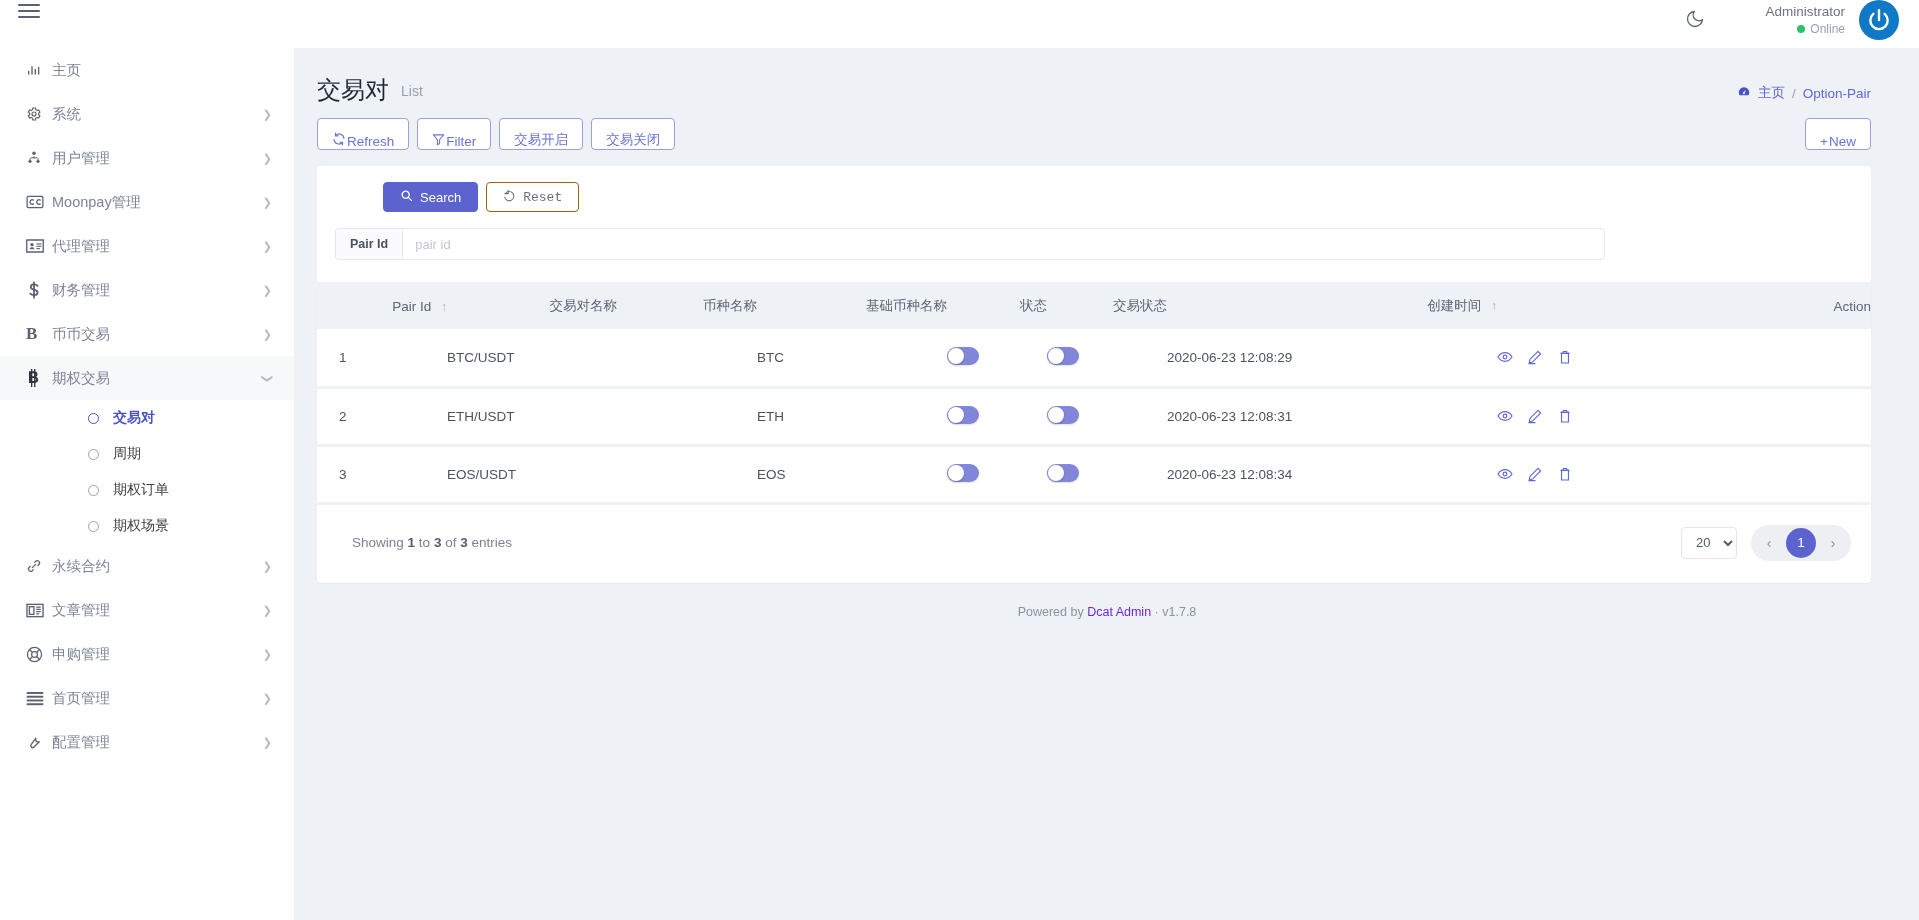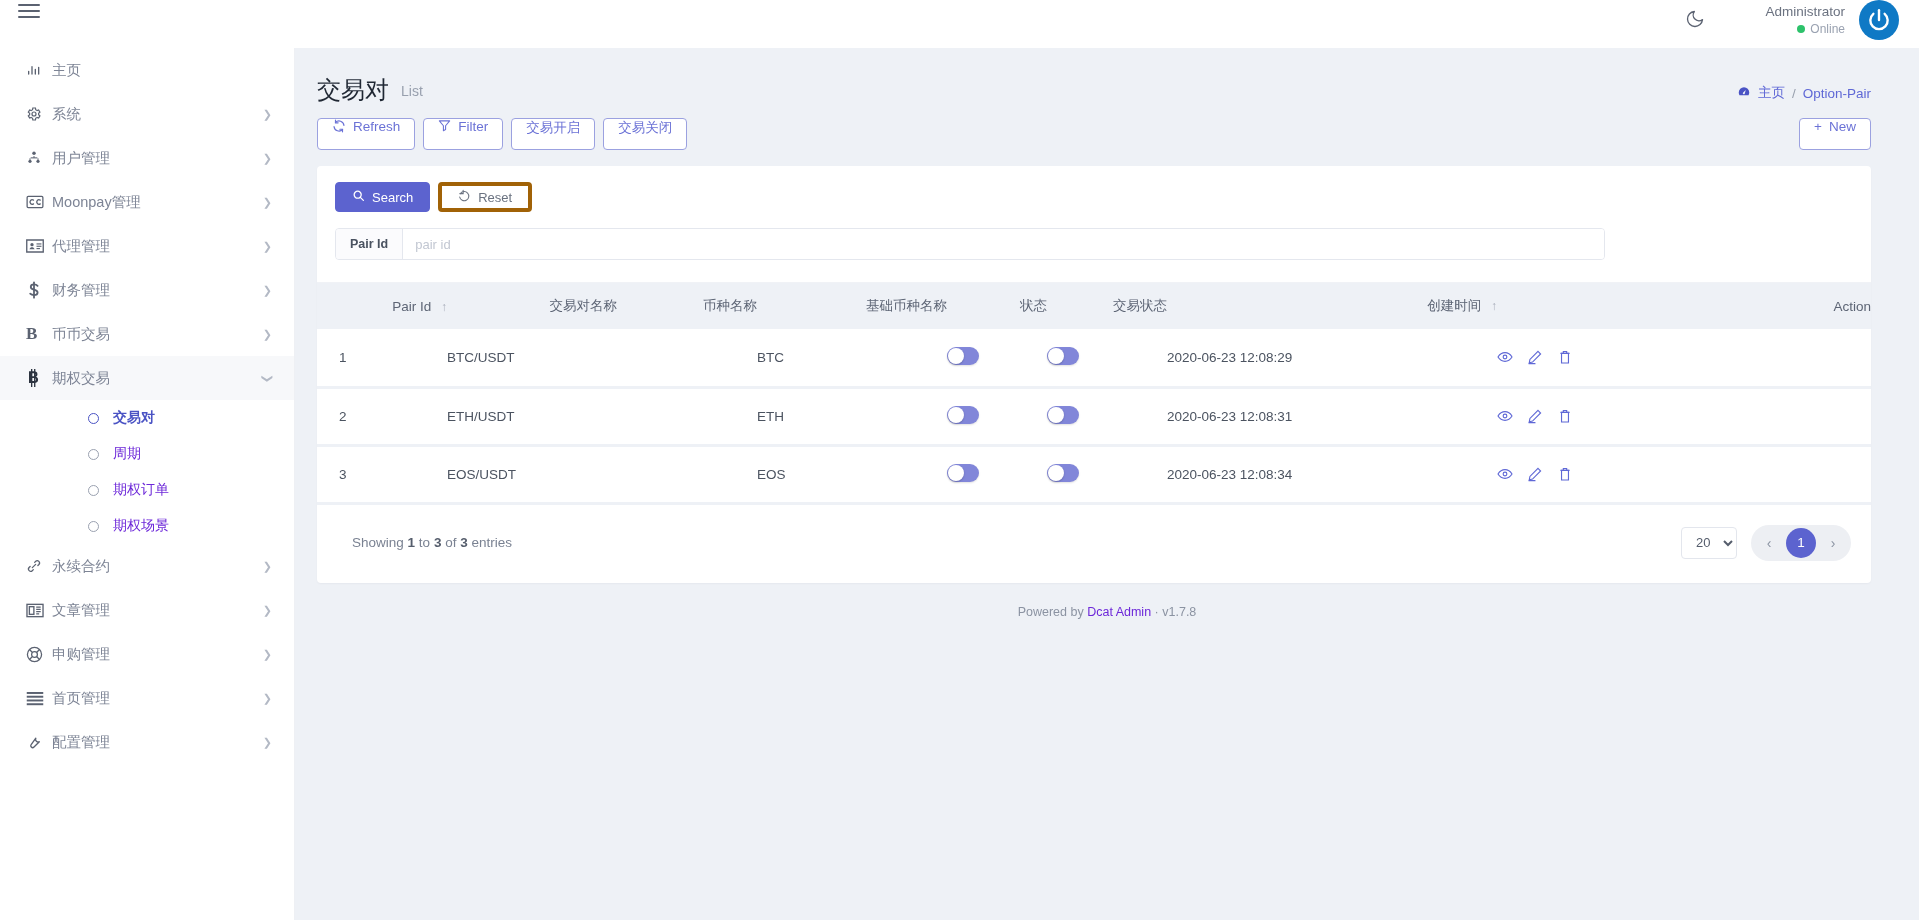--- a/index.html
+++ b/index.html
@@ -53,21 +53,21 @@
   }
   .menu-item.active { background: #f7f8fa; }
   .menu-icon { width: 26px; display: flex; align-items: center; justify-content: flex-start; color: #5b6271; font-size: 15px; flex: 0 0 26px; }
   .menu-label { flex: 1; }
   .chev { font-size: 11px; color: #b3b9c5; }
   .chev.down { transform: rotate(90deg); }
 
   .submenu { }
   .sub-item {
     display: flex; align-items: center; height: 36px; padding-left: 88px;
-    color: #6d28d9; font-size: 14px; cursor: pointer;
+    color: #404040; font-size: 14px; cursor: pointer;
   }
   .sub-item .ring {
     width: 11px; height: 11px; border-radius: 50%;
     border: 1.6px solid #9aa1b0; margin-right: 14px; flex: 0 0 11px;
   }
   .sub-item.active { color: #4a53c4; font-weight: 700; }
   .sub-item.active .ring { border-color: #4a53c4; }
 
   
   .content { position: absolute; top: 48px; left: 295px; width: 1624px; height: 872px; overflow: hidden; }
@@ -75,39 +75,40 @@
   .page-title { font-size: 24px; color: #1f2733; font-weight: 400; }
   .page-sub { font-size: 14px; color: #98a0ae; margin-left: 12px; position: relative; top: 9px; }
   .breadcrumb { margin-left: auto; font-size: 13.5px; color: #98a0ae; display: flex; align-items: center; gap: 7px; padding-top: 10px; }
   .breadcrumb a { color: #5f68d6; text-decoration: none; cursor: pointer; }
   .bc-home-icon { color: #4a53c4; font-size: 13px; }
 
   .toolbar { display: flex; align-items: center; padding: 12px 48px 0 22px; }
   .btn {
     height: 32px; border: 1px solid #9ba1e0; background: #fff; color: #6b72d6;
     border-radius: 4px; font-size: 13.5px; padding: 0 14px; cursor: pointer;
-    display: inline-flex; align-items: flex-start; gap: 7px; margin-right: 8px;
+    display: inline-flex; align-items: flex-end; gap: 1px; margin-right: 8px;
     font-family: "Liberation Sans", sans-serif;
   }
   .btn-new { margin-left: auto; margin-right: 0; }
 
   .panel { background: #fff; margin: 16px 48px 0 22px; border-radius: 4px; box-shadow: 0 1px 2px rgba(16,24,40,.04); }
   .search-area { padding: 16px 18px 22px 18px; border-bottom: 1px solid #f0f2f6; }
   .search-btns { display: flex; gap: 8px; margin-bottom: 16px; }
   .btn-search {
     height: 30px; background: #5c63cf; color: #fff; border: 1px solid #5c63cf;
     border-radius: 4px; font-size: 13px; padding: 8px 16px; cursor: pointer;
     display: inline-flex; align-items: center; gap: 7px;
     font-family: "Liberation Sans", sans-serif;
+    margin-left: 48px;
   }
   .btn-reset {
-    height: 30px; background: #fff; color: #6a7280; border: 4px solid #a16207;
+    height: 30px; background: #fff; color: #6a7280; border: 1px solid #a16207;
     border-radius: 4px; font-size: 13px; padding: 0 16px; cursor: pointer;
     display: inline-flex; align-items: center; gap: 7px;
-    font-family: Liberation Sans, sans-serif;
+    font-family: Liberation Mono, monospace;
   }
   .field-row { display: flex; border: 1px solid #e4e7ee; border-radius: 4px; height: 32px; overflow: hidden; width: 1270px; }
   .field-label {
     background: #fbfbfd; border-right: 1px solid #e4e7ee; padding: 0 14px;
     display: flex; align-items: center; font-size: 12.5px; font-weight: 700; color: #4a5260;
   }
   .field-input { flex: 1; border: 0; outline: 0; padding: 0 12px; font-size: 13px; color: #333; font-family: "Liberation Sans", sans-serif; }
   .field-input::placeholder { color: #c2c7d2; }
 
   

